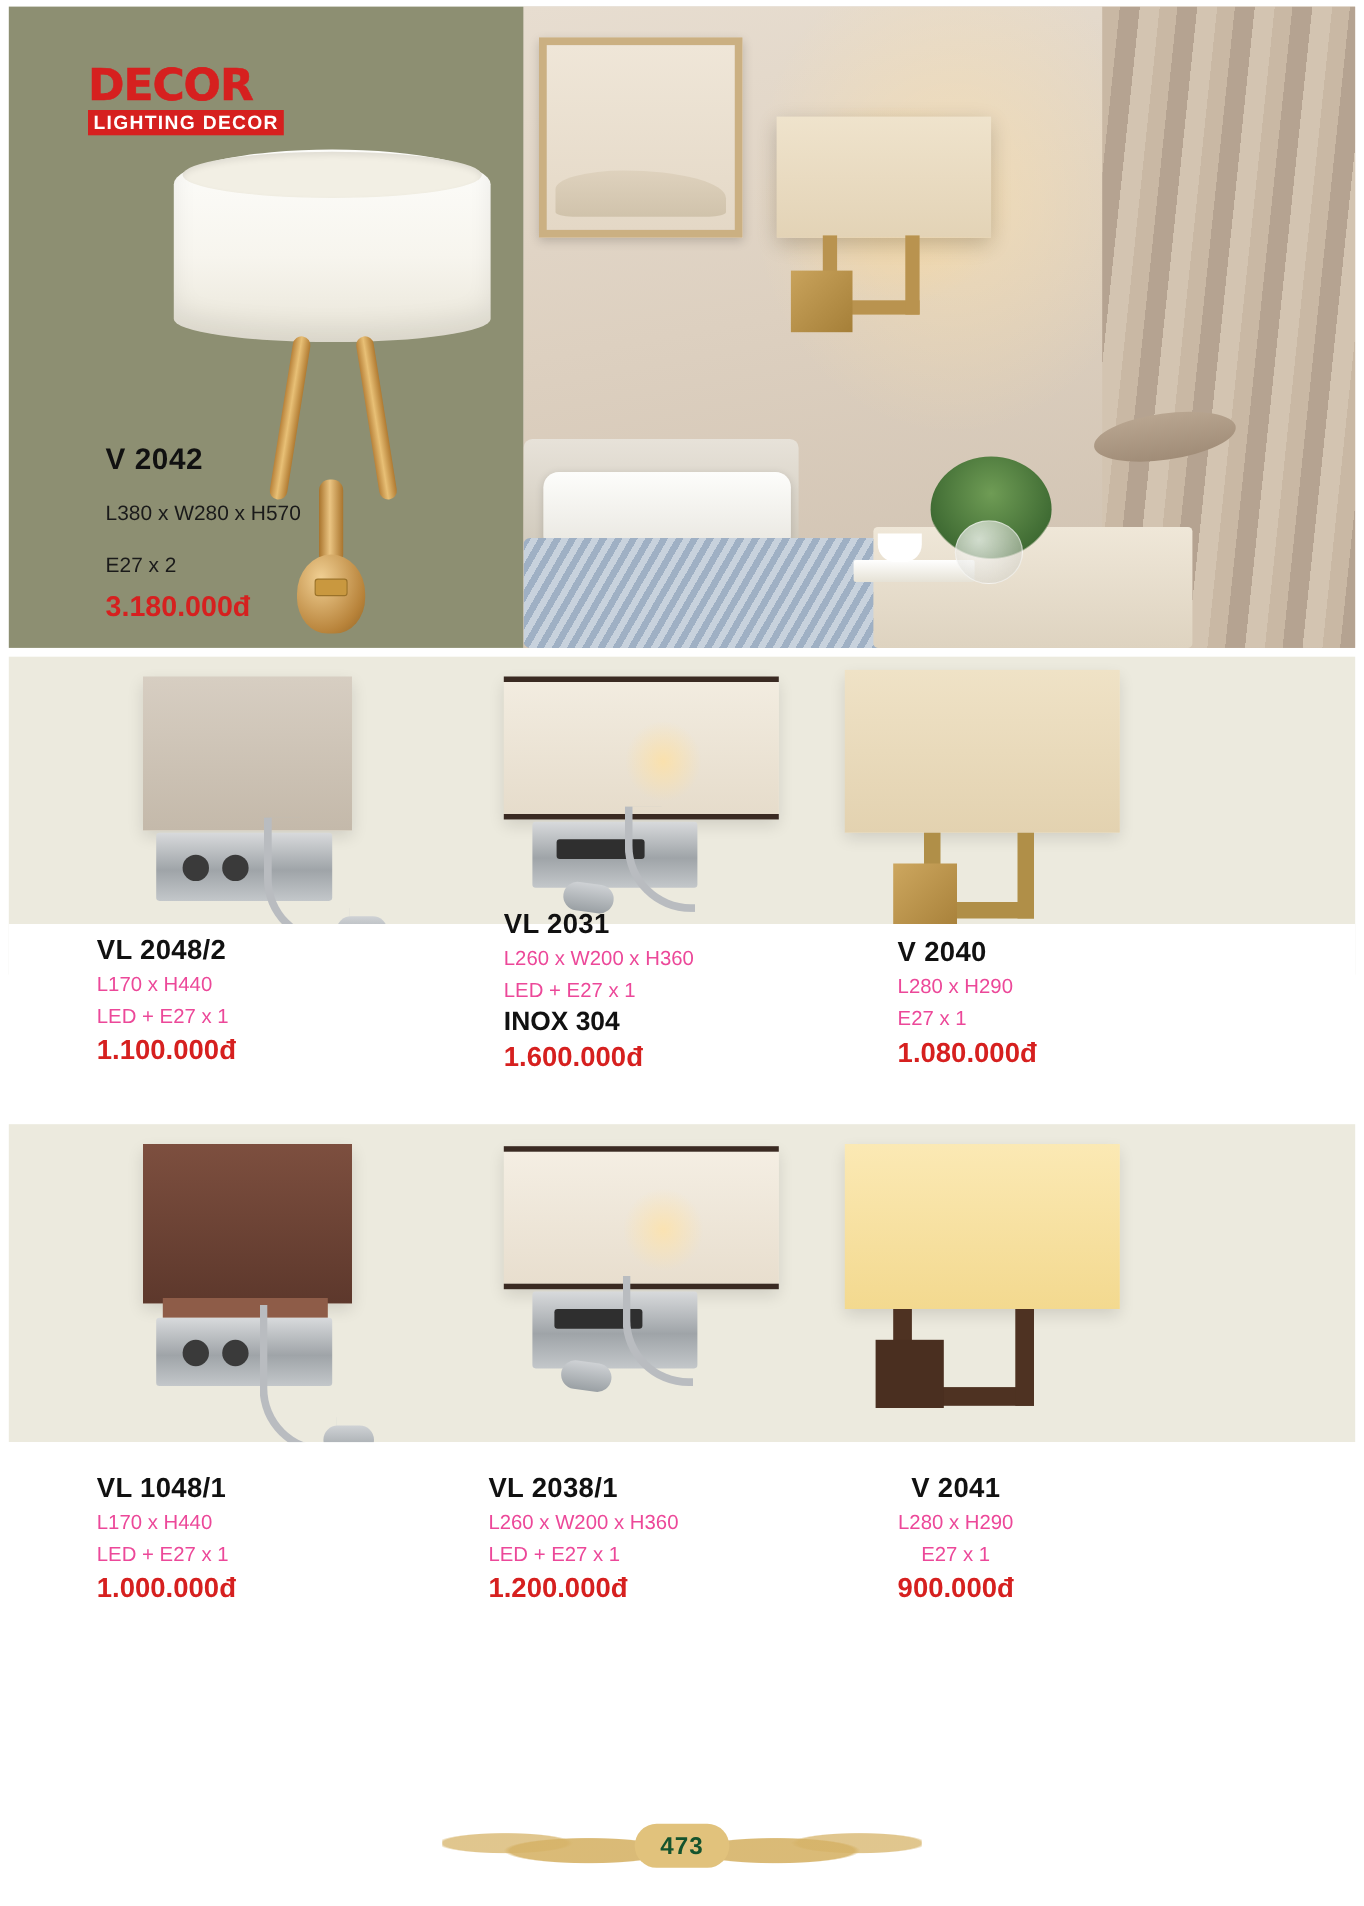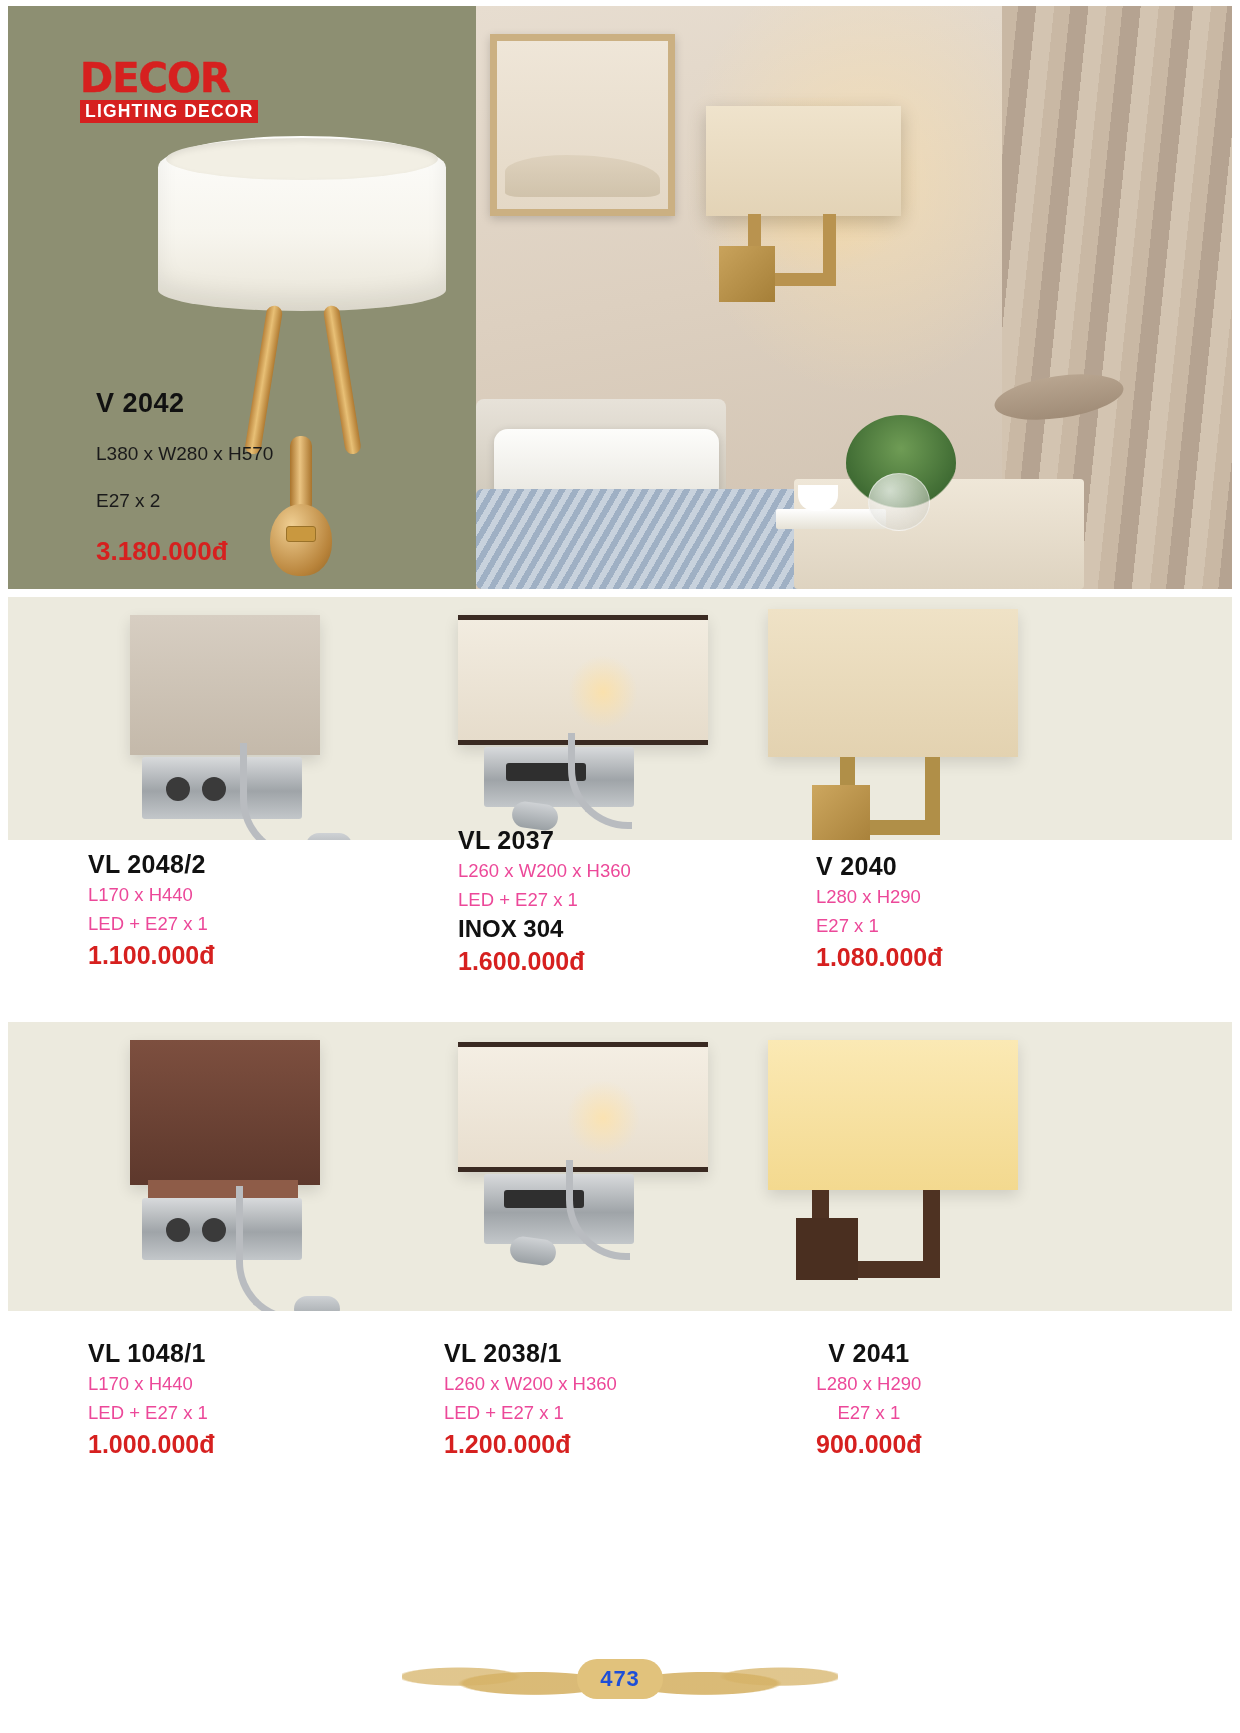--- a/index.html
+++ b/index.html
@@ -115,21 +115,21 @@
     left: 88px; bottom: 22px;
     z-index: 5;
   }
   .hero-caption .code {
     font-size: 27px; font-weight: 700; color: #111; letter-spacing: 0.5px;
   }
   .hero-caption .spec {
     font-size: 19px; color: #1a1a1a; margin-top: 22px; line-height: 25px;
   }
   .hero-caption .price {
-    font-size: 26px; font-weight: 700; color: #d6201f; margin-top: 23px;
+    font-size: 26px; font-weight: 700; color: #d6201f; margin-top: 9px;
   }
 
   
   .room { position: absolute; inset: 0; background: linear-gradient(170deg,#e7ddd0 0%, #ddd0c0 45%, #cdbfae 100%); }
   .room .wallwash {
     position: absolute; left: 180px; top: 0; width: 420px; height: 420px;
     background: radial-gradient(ellipse at 50% 40%, rgba(255,226,170,0.55), rgba(255,226,170,0) 62%);
   }
   .room .art {
     position: absolute; left: 14px; top: 28px; width: 185px; height: 182px;
@@ -293,21 +293,21 @@
       radial-gradient(ellipse at 30% 40%, rgba(214,179,104,.75) 0 30%, rgba(0,0,0,0) 33%);
   }
   .footer .flourish.left { left: 12px; }
   .footer .flourish.right { right: 12px; transform: scaleX(-1); }
   .footer .page-num {
     position: absolute; left: 50%; top: 10px;
     transform: translateX(-50%);
     width: 86px; height: 40px;
     background: #e1c27c;
     border-radius: 20px;
-    color: #1d4ed8;
+    color: #14532d;
     font-size: 22px;
     font-weight: 700;
     line-height: 40px;
     letter-spacing: 1px;
   }
   .footer .note {
     margin-top: 2px;
     font-size: 14.5px;
     font-weight: 700;
     color: #b6923f;
@@ -400,21 +400,21 @@
   <div class="caption-band cap1">
 
     <div class="cell" style="left:80px; top:10px;">
       <div class="code">VL 2048/2</div>
       <div class="spec">L170 x H440</div>
       <div class="spec">LED + E27 x 1</div>
       <div class="price">1.100.000đ</div>
     </div>
 
     <div class="cell" style="left:450px; top:-14px;">
-      <div class="code">VL 2037</div>
+      <div class="code">VL 2031</div>
       <div class="spec">L260 x W200 x H360</div>
       <div class="spec">LED + E27 x 1</div>
       <div class="inox">INOX 304</div>
       <div class="price">1.600.000đ</div>
     </div>
 
     <div class="cell" style="left:808px; top:12px;">
       <div class="code">V 2040</div>
       <div class="spec">L280 x H290</div>
       <div class="spec">E27 x 1</div>

